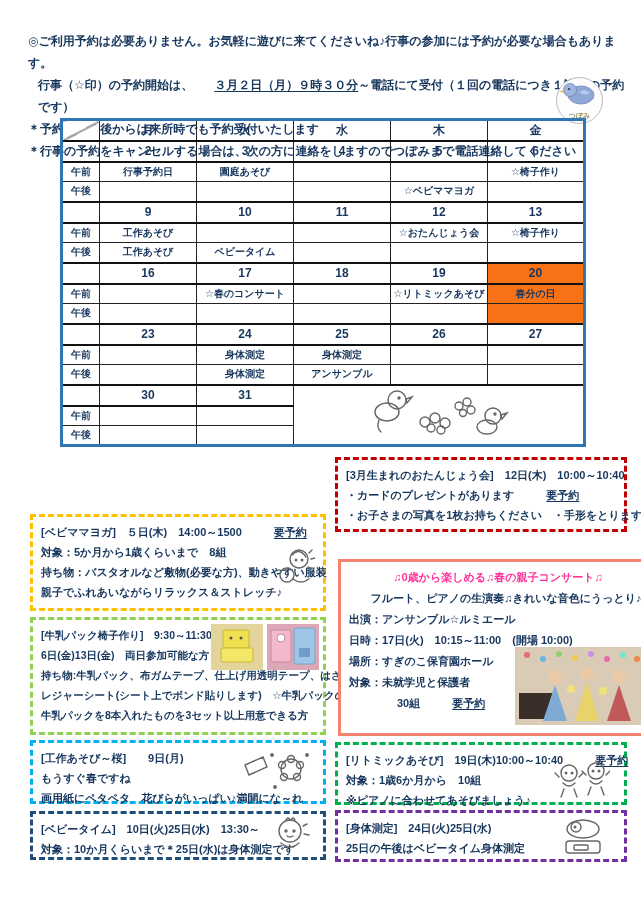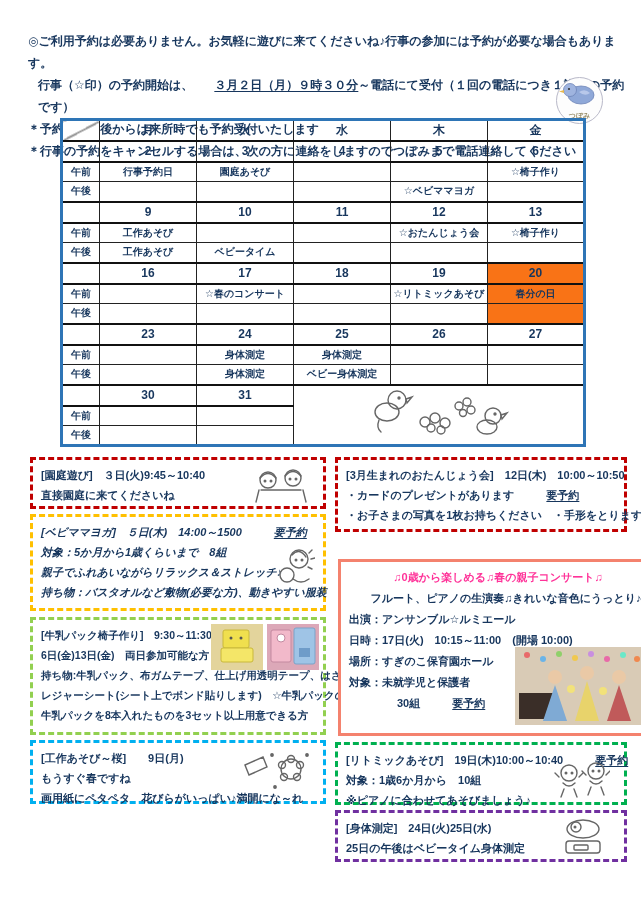--- a/index.html
+++ b/index.html
@@ -29,21 +29,21 @@
   tr.date-row td { height:21px; font-size:12px; border-top:2px solid #111; border-bottom:2px solid #111; }
   tr.ev-row td { height:20px; }
   td.diag { background:linear-gradient(to bottom right,#fff 47%,#999 47%,#999 53%,#fff 53%); }
   td.hl { background:#f97316; }
   td.merged { background:#fff; }
   
   .box { position:absolute; border-style:dashed; border-width:3px; background:#fff;
          padding:5px 8px; font-size:11px; line-height:20px; }
   .box .bl { white-space:nowrap; }
   .b-garden   { left:30px;  top:457px; width:296px; height:52px;  border-color:#C00000; }
-  .b-yoga     { left:30px;  top:514px; width:296px; height:97px;  border-color:#FFC000;font-style:italic; }
+  .b-yoga     { left:30px;  top:514px; width:296px; height:97px;  border-color:#FFC000; }
   .b-milk     { left:30px;  top:617px; width:296px; height:118px; border-color:#92D050; font-size:10.5px;}
   .b-sakura   { left:30px;  top:740px; width:296px; height:64px;  border-color:#00B0F0; }
   .b-babytime { left:30px;  top:811px; width:296px; height:49px;  border-color:#1F4E79; }
   .b-birthday { left:335px; top:457px; width:292px; height:75px;  border-color:#C00000; }
   .b-rhythmic { left:335px; top:742px; width:292px; height:63px;  border-color:#00B050; }
   .b-measure  { left:335px; top:810px; width:292px; height:52px;  border-color:#7030A0; }
   .b-concert  { left:338px; top:559px; width:320px; height:177px; border:3px solid #F4826E;
                 border-radius:0; line-height:21px; }
   .b-concert .title { text-align:center; color:#FF3399; }
   .b-concert .sub   { text-align:center;margin-left:16px; }
@@ -181,21 +181,21 @@
       <td class="day"></td>
       <td class="day">身体測定</td>
       <td class="day">身体測定</td>
       <td class="day"></td>
       <td class="day"></td>
     </tr>
     <tr class="ev-row">
       <td class="lbl">午後</td>
       <td class="day"></td>
       <td class="day">身体測定</td>
-      <td class="day">ベビー身体測定</td>
+      <td class="day">アンサンブル</td>
       <td class="day"></td>
       <td class="day"></td>
     </tr>
 
     <tr class="date-row">
       <td class="lbl"></td>
       <td class="day">30</td>
       <td class="day">31</td>
       <td class="day merged" colspan="3" rowspan="3">
         <svg class="doodle" width="160" height="55" viewBox="0 0 160 55">
@@ -226,42 +226,26 @@
       <td class="day"></td>
     </tr>
     <tr class="ev-row">
       <td class="lbl">午後</td>
       <td class="day"></td>
       <td class="day"></td>
     </tr>
   </tbody>
     </table>
 
-  <div class="box b-garden">
-    <div class="bl">[園庭遊び]　３日(火)9:45～10:40</div>
-    <div class="bl">直接園庭に来てくださいね</div>
-    <svg class="doodle ill ill-garden" width="60" height="42" viewBox="0 0 60 42">
-      <circle cx="17" cy="14" r="8"></circle>
-        <path d="M9 12 q8 -9 16 0"></path>
-      <circle cx="42" cy="12" r="8"></circle>
-        <path d="M34 10 q8 -9 16 0"></path>
-      <path d="M10 24 h40"></path>
-        <path d="M8 24 l-3 12 M52 24 l3 12"></path>
-      <circle cx="14" cy="15" r="0.8" fill="#666"></circle>
-        <circle cx="20" cy="15" r="0.8" fill="#666"></circle>
-      <circle cx="39" cy="13" r="0.8" fill="#666"></circle>
-        <circle cx="45" cy="13" r="0.8" fill="#666"></circle>
-    </svg>
-  </div>
 
   <div class="box b-yoga">
     <div class="bl"><span>[ベビママヨガ]　５日(木)　14:00～1500</span>　<span class="u">要予約</span></div>
     <div class="bl">対象：5か月から1歳くらいまで　8組</div>
+    <div class="bl">持ち物：バスタオルなど敷物(必要な方)、動きやすい服装</div>
     <div class="bl">親子でふれあいながらリラックス＆ストレッチ♪</div>
-    <div class="bl">持ち物：バスタオルなど敷物(必要な方)、動きやすい服装</div>
     <svg class="doodle ill ill-yoga" width="40" height="44" viewBox="0 0 40 44">
       <circle cx="24" cy="12" r="9"></circle>
         <path d="M17 8 q7 -8 14 2"></path>
       <circle cx="21" cy="13" r="0.8" fill="#666"></circle>
         <circle cx="27" cy="13" r="0.8" fill="#666"></circle>
       <circle cx="12" cy="28" r="7"></circle>
         <path d="M18 32 q8 6 16 0"></path>
       <path d="M34 6 l3 -3 M36 12 l4 -1 M33 20 l4 2"></path>
     </svg>
   </div>
@@ -301,23 +285,36 @@
         <circle cx="61" cy="18" r="3.5"></circle>
         <circle cx="58" cy="30" r="3.5"></circle>
         <circle cx="45" cy="30" r="3.5"></circle>
         <circle cx="43" cy="18" r="3.5"></circle>
       <circle cx="33" cy="8" r="1.2" fill="#666"></circle>
         <circle cx="68" cy="8" r="1.2" fill="#666"></circle>
         <circle cx="36" cy="40" r="1.2" fill="#666"></circle>
     </svg>
   </div>
 
+  <div class="box b-babytime">
+    <div class="bl">[ベビータイム]　10日(火)25日(水)　13:30～</div>
+    <div class="bl">対象：10か月くらいまで＊25日(水)は身体測定です</div>
+    <svg class="doodle ill ill-baby" width="42" height="40" viewBox="0 0 42 40">
+      <circle cx="21" cy="15" r="11"></circle>
+      <path d="M17 4 q2 -4 4 0 M22 4 q2 -4 4 0"></path>
+      <circle cx="17" cy="15" r="1" fill="#666"></circle>
+        <circle cx="25" cy="15" r="1" fill="#666"></circle>
+      <path d="M18 20 q3 2 6 0"></path>
+      <path d="M12 27 q9 8 18 0"></path>
+      <path d="M34 10 l4 -2 M35 18 l5 1"></path>
+    </svg>
+  </div>
 
   <div class="box b-birthday">
-    <div class="bl">[3月生まれのおたんじょう会]　12日(木)　10:00～10:50</div>
+    <div class="bl">[3月生まれのおたんじょう会]　12日(木)　10:00～10:40</div>
     <div class="bl"><span>・カードのプレゼントがあります</span>　<span class="u">要予約</span></div>
     <div class="bl">・お子さまの写真を1枚お持ちください　・手形をとります</div>
   </div>
 
   <div class="box b-concert">
     <div class="bl title">♫0歳から楽しめる♫春の親子コンサート♫</div>
     <div class="bl sub">フルート、ピアノの生演奏♫きれいな音色にうっとり♪</div>
     <div class="bl">出演：アンサンブル☆ルミエール</div>
     <div class="bl">日時：17日(火)　10:15～11:00　(開場 10:00)</div>
     <div class="bl">場所：すぎのこ保育園ホール</div>

